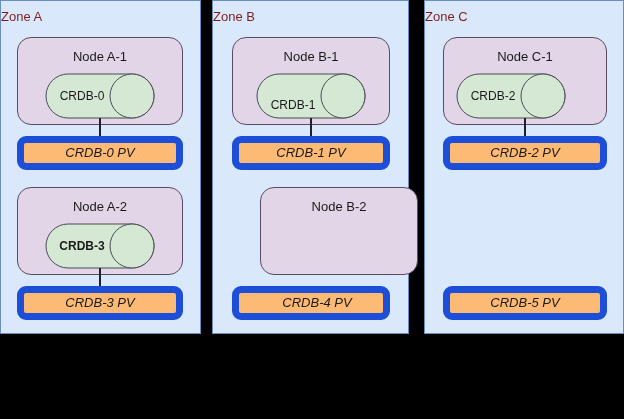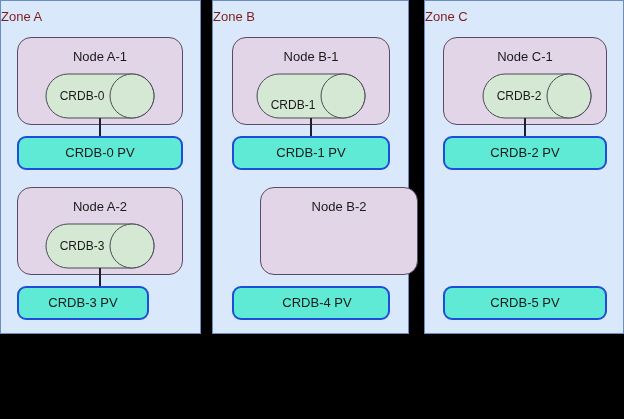--- a/index.html
+++ b/index.html
@@ -83,27 +83,28 @@
     text-align: center;
     font-size: 12px;
     color: #1a1a1a;
     line-height: 11px;
     white-space: nowrap;
   }
 
   
   .pv {
     position: absolute;
-    background: #5eead4;
-    border: 2px solid #1d4ed8;
+    background: #fdba74;
+    border: 7px solid #1d4ed8;
     border-radius: 9px;
     box-sizing: border-box;
     display: flex;
     align-items: center;
     justify-content: center;
+    font-style: italic;
   }
   .pv-label {
     font-size: 13px;
     color: #1a1a1a;
     line-height: 16px;
     white-space: nowrap;
   }
 
   
   .connector {
@@ -137,24 +138,24 @@
   </div>
 
   <div class="node" style="left:17px; top:187px; width:166px; height:88px;">
     <div class="node-title">Node A-2</div>
   </div>
   <div class="db" style="left:45px; top:223px; width:110px; height:46px;">
     <svg width="110" height="46" viewBox="0 0 110 46">
       <path d="M 23 1 L 87 1 A 22 22 0 0 1 87 45 L 23 45 A 22 22 0 0 1 23 1 Z" fill="#d5e8d4" stroke="#4a4a55" stroke-width="1"></path>
       <ellipse cx="87" cy="23" rx="22" ry="22" fill="#d5e8d4" stroke="#4a4a55" stroke-width="1"></ellipse>
     </svg>
-    <div class="db-label" style="width:74px;">CRDB-3</div>
+    <div class="db-label" style="width:74px;font-weight:bold;">CRDB-3</div>
   </div>
   <div class="connector" style="left:99px; top:268px; height:20px;"></div>
-  <div class="pv" style="left:17px; top:286px; width:132px; height:34px;">
+  <div class="pv" style="left:17px; top:286px; width:166px; height:34px;">
     <span class="pv-label">CRDB-3 PV</span>
   </div>
 
   <div class="zone" style="left:212px; top:0px; width:197px; height:334px;">
     <div class="zone-title">Zone B</div>
   </div>
 
   <div class="node" style="left:232px; top:37px; width:158px; height:88px;">
     <div class="node-title">Node B-1</div>
   </div>
@@ -177,21 +178,21 @@
     <span class="pv-label">CRDB-4 PV</span>
   </div>
 
   <div class="zone" style="left:424px; top:0px; width:200px; height:334px;">
     <div class="zone-title">Zone C</div>
   </div>
 
   <div class="node" style="left:443px; top:37px; width:164px; height:88px;">
     <div class="node-title">Node C-1</div>
   </div>
-  <div class="db" style="left:482px; top:73px; width:110px; height:46px;">
+  <div class="db" style="left:456px; top:73px; width:110px; height:46px;">
     <svg width="110" height="46" viewBox="0 0 110 46">
       <path d="M 23 1 L 87 1 A 22 22 0 0 1 87 45 L 23 45 A 22 22 0 0 1 23 1 Z" fill="#d5e8d4" stroke="#4a4a55" stroke-width="1"></path>
       <ellipse cx="87" cy="23" rx="22" ry="22" fill="#d5e8d4" stroke="#4a4a55" stroke-width="1"></ellipse>
     </svg>
     <div class="db-label" style="width:74px;">CRDB-2</div>
   </div>
   <div class="connector" style="left:524px; top:118px; height:20px;"></div>
   <div class="pv" style="left:443px; top:136px; width:164px; height:34px;">
     <span class="pv-label">CRDB-2 PV</span>
   </div>

